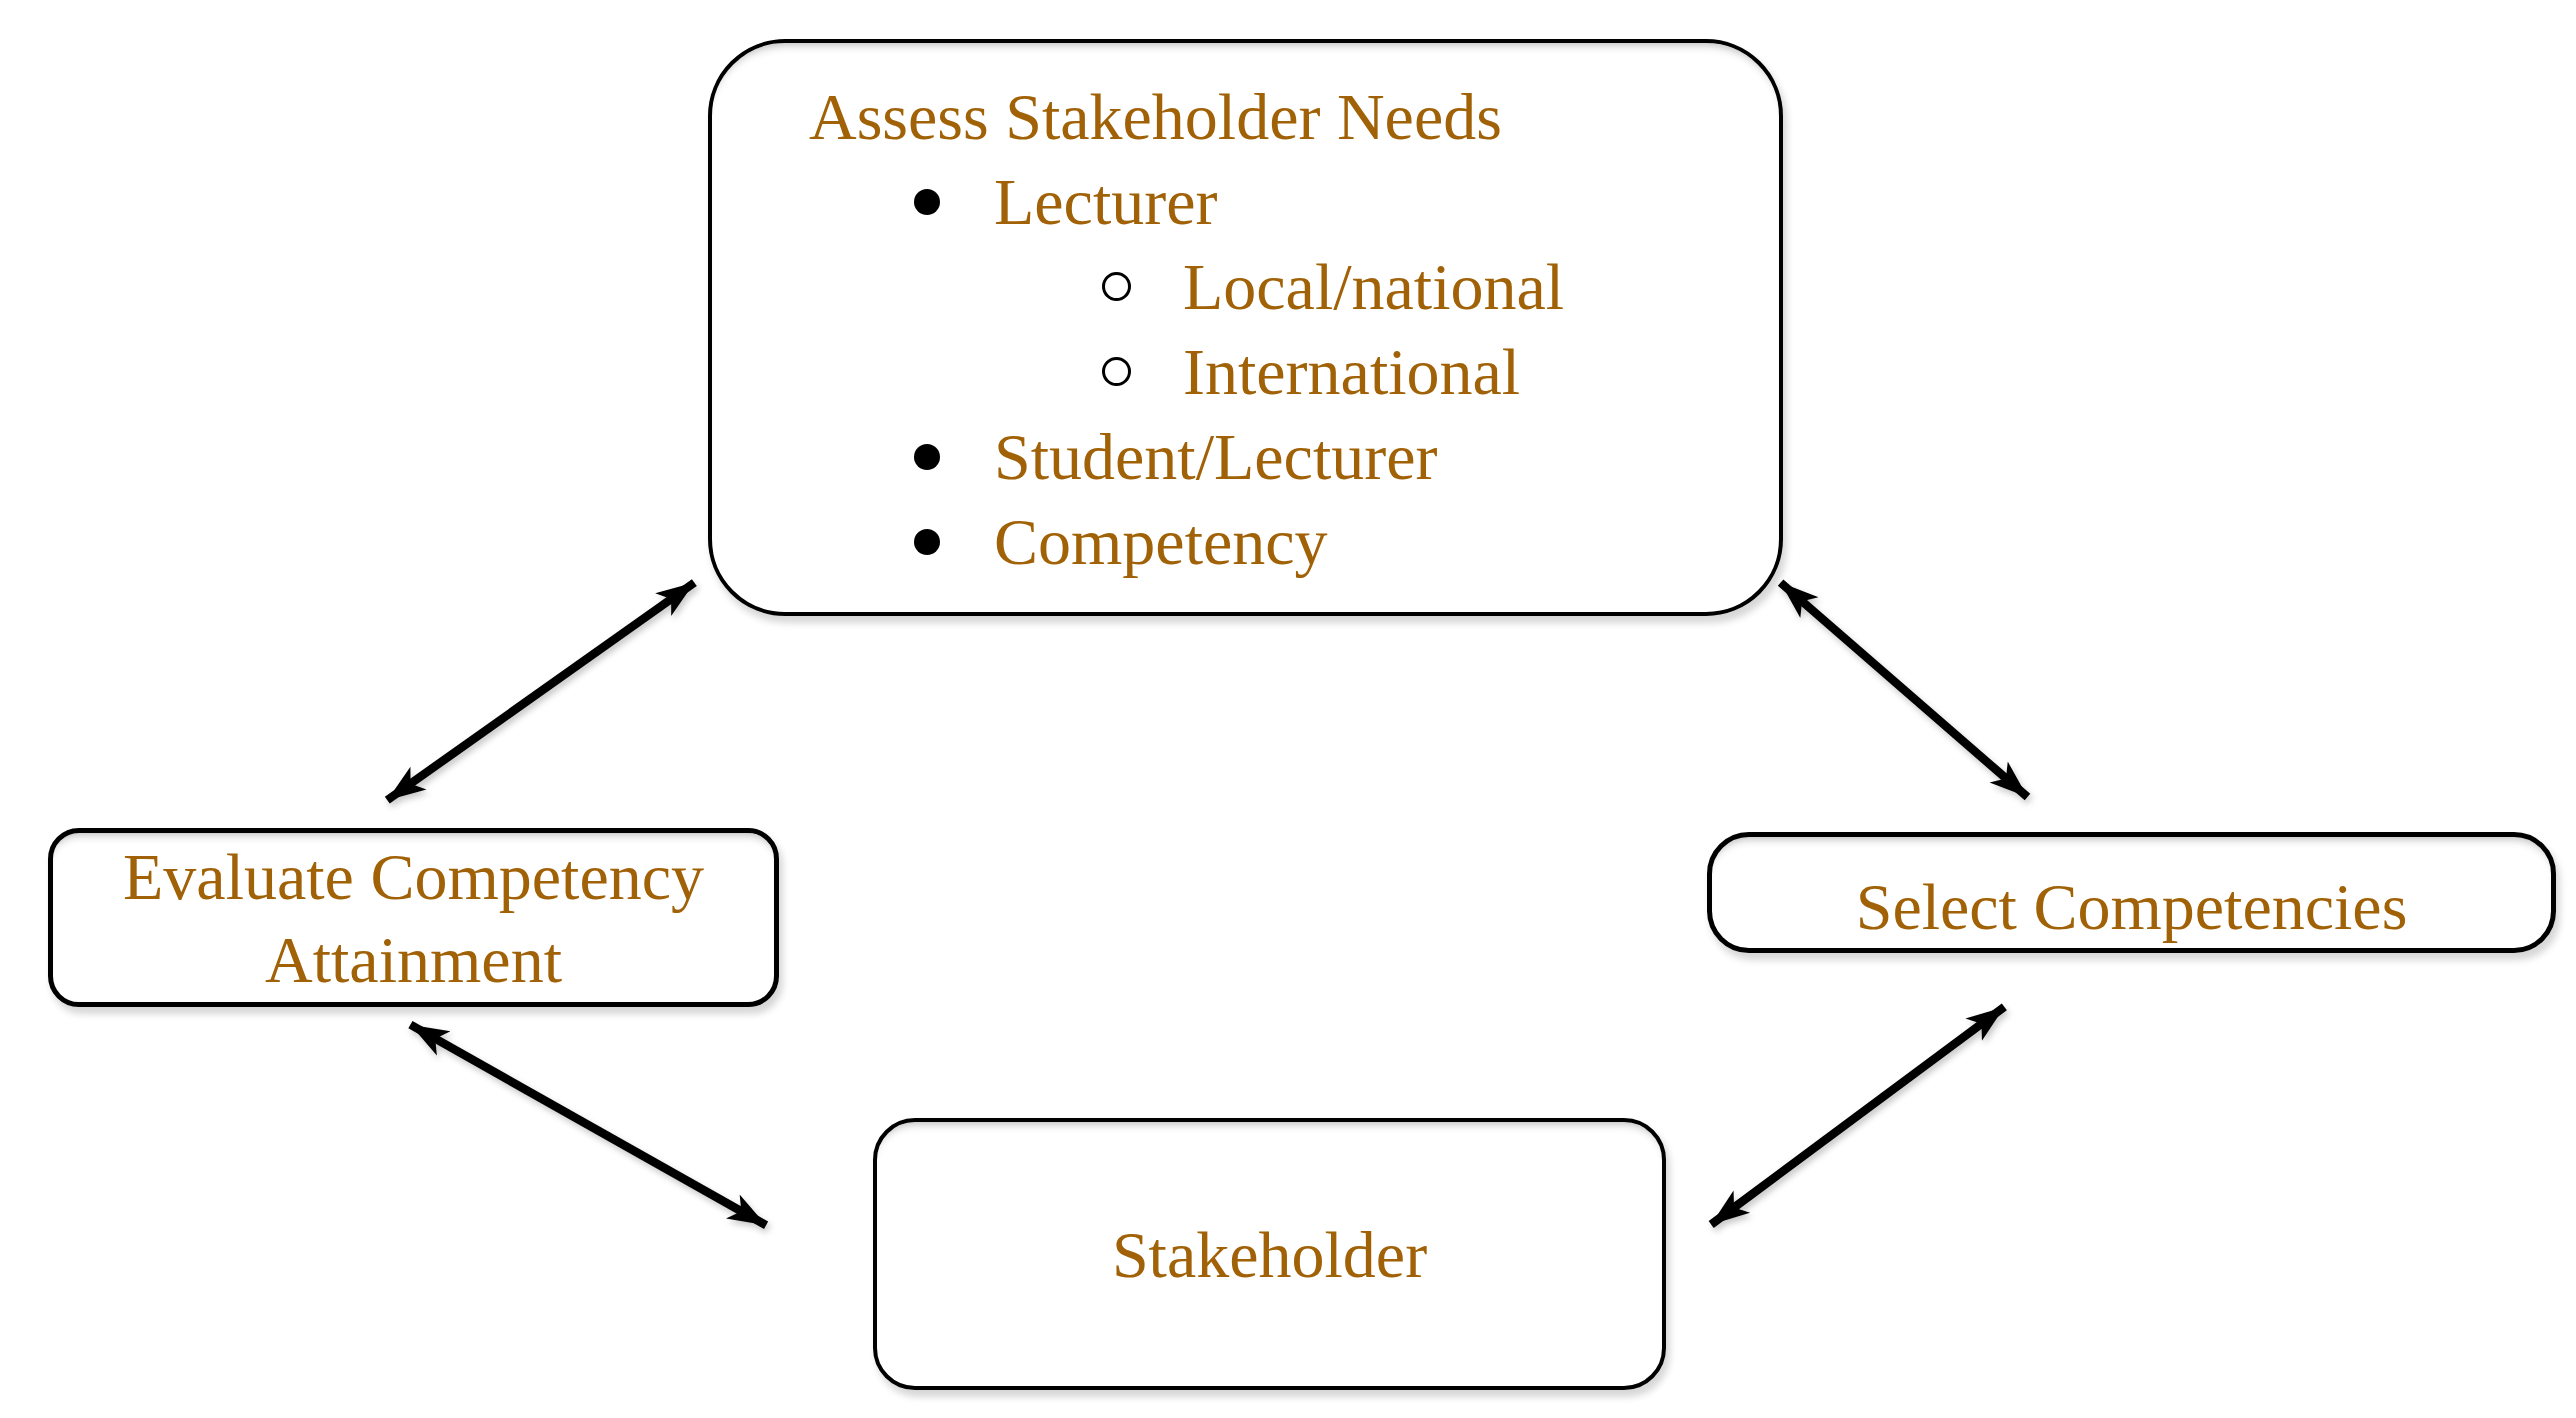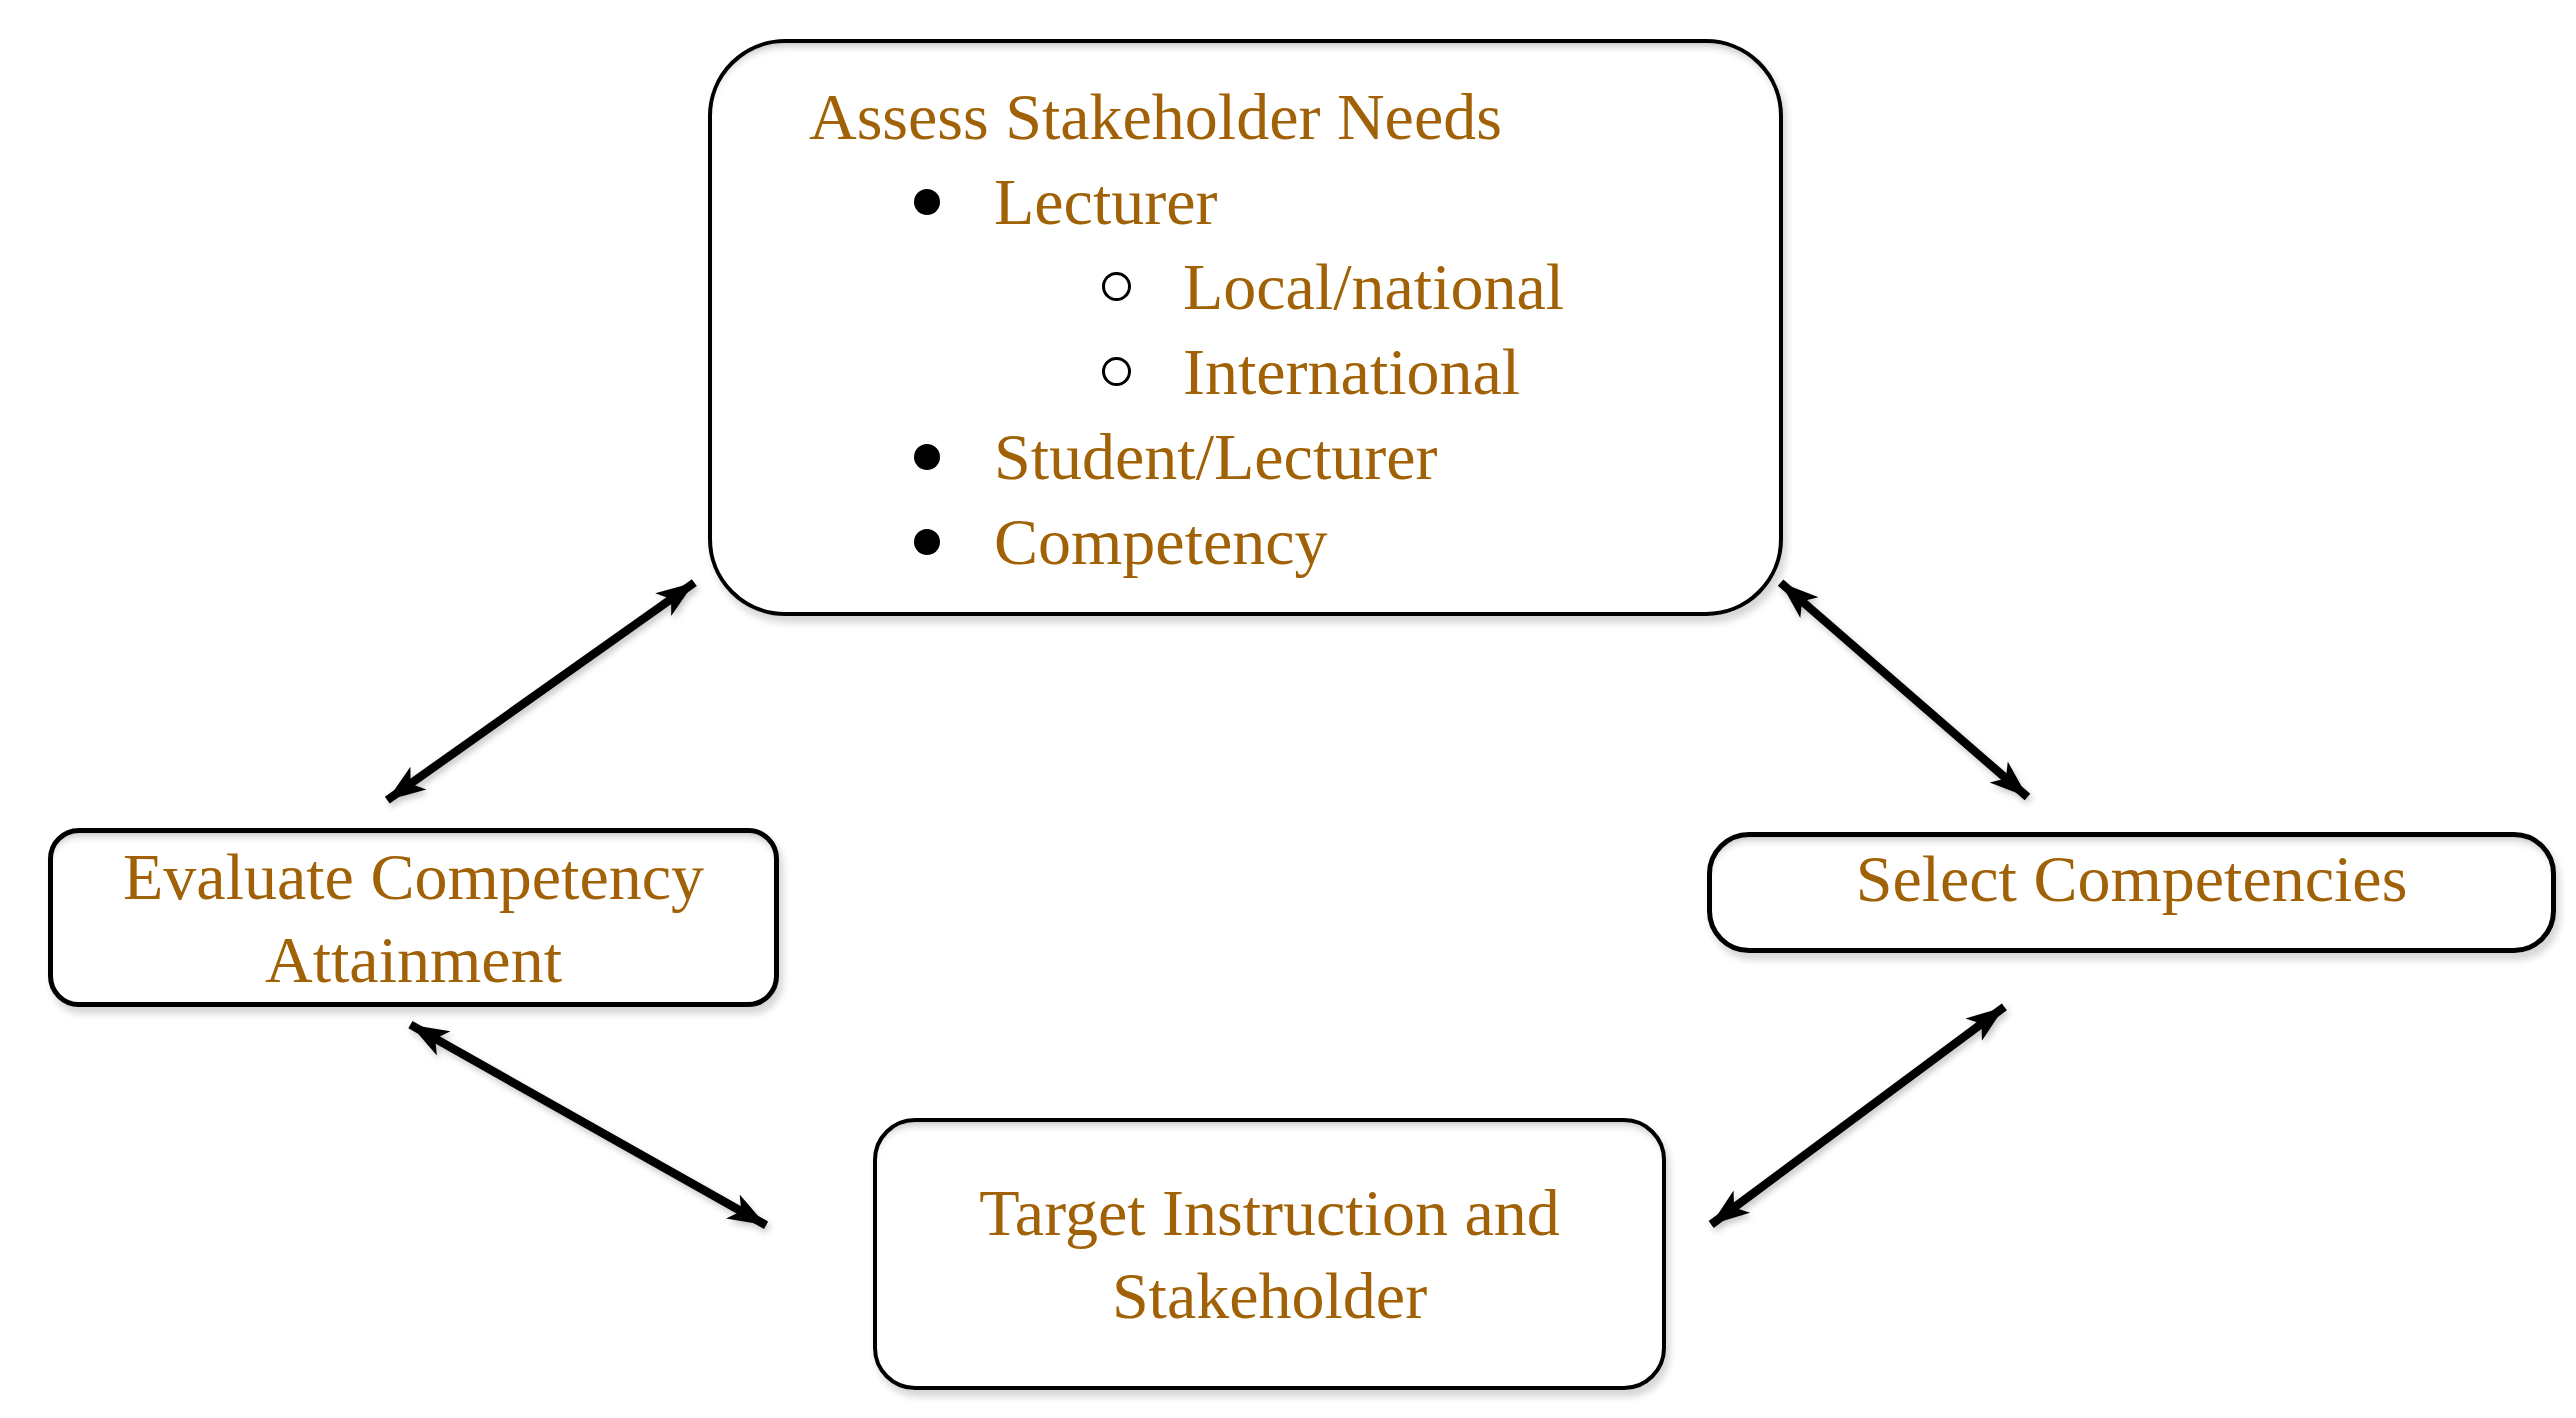--- a/index.html
+++ b/index.html
@@ -77,21 +77,21 @@
     align-items: center; justify-content: center;
     text-align: center;
   }
 
   #select-box {
     left: 1707px; top: 832px;
     width: 849px; height: 121px;
     border-radius: 42px;
     border-width: 5.4px;
     display: flex;
-    align-items: flex-start; justify-content: center;
+    align-items: flex-end; justify-content: center;
     text-align: center;
   }
 
   #target-box {
     left: 873px; top: 1118px;
     width: 793px; height: 272px;
     border-radius: 42px;
     display: flex; flex-direction: column;
     align-items: center; justify-content: center;
     text-align: center;
@@ -147,18 +147,17 @@
   <div class="node" id="evaluate-box">
     <span>Evaluate Competency</span>
     <span>Attainment</span>
   </div>
 
   <div class="node" id="select-box">
     <span>Select Competencies</span>
   </div>
 
   <div class="node" id="target-box">
-    <span>Target Instruction and</span>
     <span>Stakeholder</span>
   </div>
 
 </div>
 
 
 </body></html>

